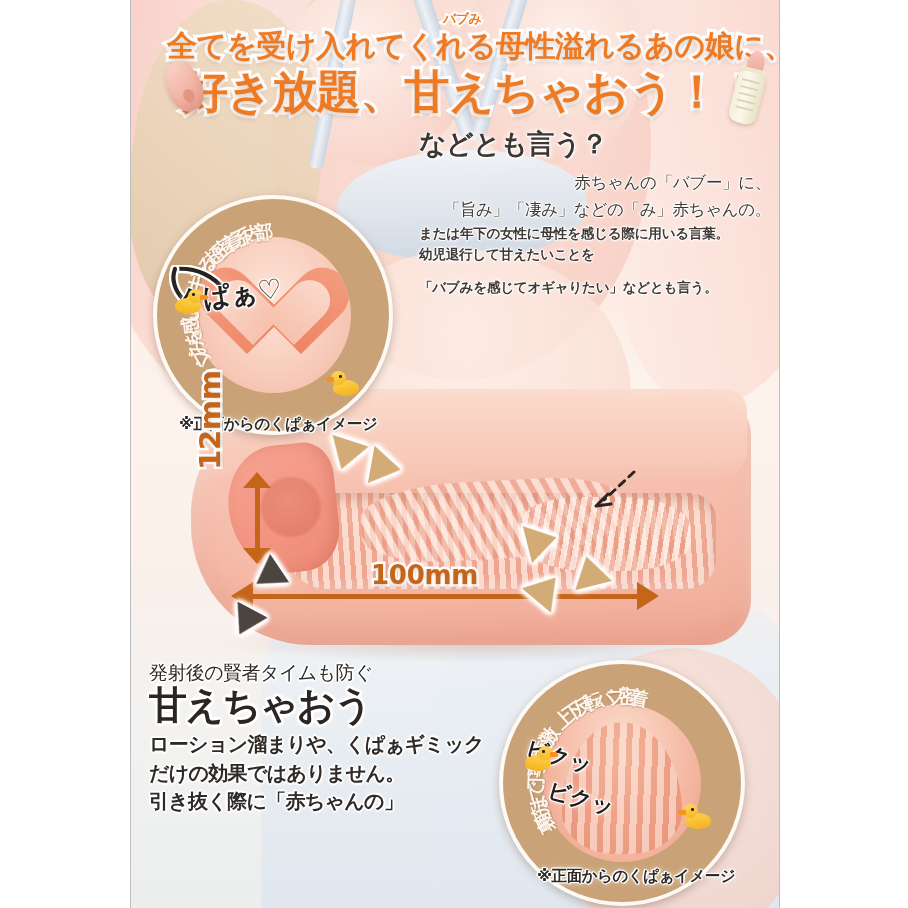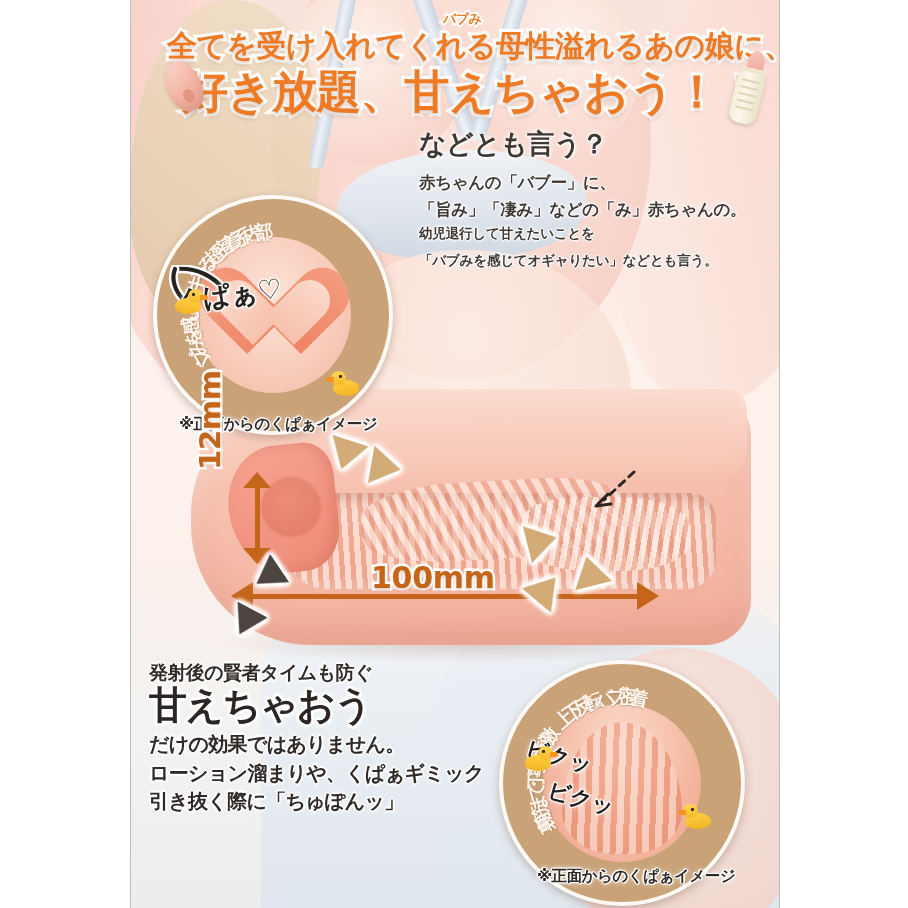--- a/index.html
+++ b/index.html
@@ -121,22 +121,22 @@
   .bottle .body:before{content:"";position:absolute;left:5px;top:8px;width:18px;height:2px;background:#ddd6b6;
     box-shadow:0 7px 0 #ddd6b6,0 14px 0 #ddd6b6,0 21px 0 #ddd6b6,0 28px 0 #ddd6b6;}
   .bottle .nip{position:absolute;left:6px;top:-4px;width:17px;height:26px;border-radius:50% 50% 30% 30%;
     background:linear-gradient(160deg,#f8c7bd,#eda395);}
   .bottle .ring{position:absolute;left:1px;top:14px;width:26px;height:8px;border-radius:3px;background:#efe9d2;}
 
   
   #info{position:absolute;left:288px;top:126px;width:352px;}
   #info .h{font-size:27px;font-weight:700;color:#3d3734;letter-spacing:-.02em;margin:0 0 8px 0;
     text-shadow:0 0 4px #fff,0 0 7px #fff,1px 1px 0 #fff,-1px 1px 0 #fff;}
-  #info .l{font-size:16.5px;font-weight:700;color:#3f3935;line-height:1.62;letter-spacing:-.02em;
-    text-shadow:0 0 3px #fff,0 0 6px #fff,1px 0 0 #fff,-1px 0 0 #fff,0 1px 0 #fff,0 -1px 0 #fff;}
+  #info .l{font-size:16.5px;font-weight:400;color:#3f3935;line-height:1.62;letter-spacing:-.02em;
+    text-shadow:0 0 3px #fff,0 0 6px #fff,1px 0 0 #fff,-1px 0 0 #fff,0 1px 0 #fff,0 -1px 0 #fff;text-align:right;}
   #info .s{font-size:13.6px;font-weight:700;color:#3f3935;line-height:1.52;letter-spacing:-.02em;margin-top:9px;
     text-shadow:0 0 3px #fff,0 0 5px #fff,1px 0 0 #fff,-1px 0 0 #fff,0 1px 0 #fff,0 -1px 0 #fff;}
 
   
   .badge{position:absolute;border-radius:50%;background:#c9a278;
     border:4px solid #fdfaf6;box-shadow:0 3px 8px rgba(110,80,60,.34);}
   .badge .ring-text{position:absolute;inset:0;}
   .badge .ring-text span{
     position:absolute;left:50%;top:50%;
     font-size:19px;font-weight:700;color:#fff6ef;
@@ -210,39 +210,39 @@
     transform-origin:top center;}
   #mag .tipdot{position:absolute;left:5px;top:148px;width:7px;height:7px;border-radius:50%;background:#f3efec;}
 
   .dashline{position:absolute;left:455px;top:470px;width:52px;height:40px;}
 
   
   .meas{position:absolute;color:#c4651a;font-weight:700;letter-spacing:-.01em;
     -webkit-text-stroke:5px #ffffff;paint-order:stroke fill;
     text-shadow:0 2px 3px rgba(140,90,50,.28);}
   #m12{left:62px;top:470px;font-size:29px;transform:rotate(-90deg);transform-origin:left top;}
-  #m100{left:240px;top:560px;font-size:30px;}
+  #m100{left:240px;top:560px;font-size:26px;}
   .arrowline{position:absolute;background:#c4651a;}
   #vline{left:124px;top:480px;width:5px;height:76px;}
   #vtopA{left:112px;top:472px;}
   #vbotA{left:112px;top:548px;}
   #hline{left:120px;top:594px;width:404px;height:5px;}
   #hleftA{left:100px;top:582px;}
   #hrightA{left:506px;top:582px;}
   .tri{position:absolute;width:0;height:0;}
 
   
   .ptri{position:absolute;width:0;height:0;filter:drop-shadow(0 0 2.4px #fff) drop-shadow(0 0 2.4px #fff)
         drop-shadow(1px 1px 0 #fff) drop-shadow(-1px -1px 0 #fff);}
   .tan{border-left:19px solid transparent;border-right:19px solid transparent;border-top:30px solid #d2ab76;}
   .dark{border-left:17px solid transparent;border-right:17px solid transparent;border-top:28px solid #4b443f;}
 
   
   #vac{position:absolute;left:18px;top:660px;width:346px;}
-  #vac .sup{font-size:19px;font-weight:700;color:#2f2a27;letter-spacing:-.03em;
+  #vac .sup{font-size:19px;font-weight:400;color:#2f2a27;letter-spacing:-.03em;
     text-shadow:0 0 3px #fff,0 0 6px #fff,1.6px 0 0 #fff,-1.6px 0 0 #fff,0 1.6px 0 #fff,0 -1.6px 0 #fff,
                 1.2px 1.2px 0 #fff,-1.2px -1.2px 0 #fff;}
   #vac .big{font-size:38px;font-weight:700;color:#2b2623;letter-spacing:-.045em;line-height:1.08;margin:-1px 0 4px 0;
     text-shadow:0 0 4px #fff,0 0 8px #fff,2.6px 0 0 #fff,-2.6px 0 0 #fff,0 2.6px 0 #fff,0 -2.6px 0 #fff,
                 2px 2px 0 #fff,-2px -2px 0 #fff,2px -2px 0 #fff,-2px 2px 0 #fff;}
   #vac .ln{font-size:20px;font-weight:700;color:#2f2a27;letter-spacing:-.035em;line-height:1.43;
     text-shadow:0 0 3px #fff,0 0 6px #fff,1.8px 0 0 #fff,-1.8px 0 0 #fff,0 1.8px 0 #fff,0 -1.8px 0 #fff,
                 1.3px 1.3px 0 #fff,-1.3px -1.3px 0 #fff;}
 </style>
 </head>
@@ -286,22 +286,23 @@
     <div class="bottle">
       <div class="nip"></div>
       <div class="ring"></div>
       <div class="body"></div>
     </div>
 
     <div id="info">
       <div class="h">などとも言う？</div>
       <div class="l">赤ちゃんの「バブー」に、</div>
       <div class="l">「旨み」「凄み」などの「み」赤ちゃんの。</div>
+      <div class="s" style="margin-top:0">または年下の女性に母性を感じる際に用いる言葉。</div>
       <div class="s" style="margin-top:0">幼児退行して甘えたいことを</div>
-      <div class="s" style="margin-top:6px">「バブみを感じてオギャりたい」などとも言う。</div>
+      <div class="s" style="margin-top:12px">「バブみを感じてオギャりたい」などとも言う。</div>
     </div>
 
     <div class="badge" id="badge1">
       <div class="core">
         <div class="heart"></div>
         <div class="heart-in"></div>
       </div>
       <div class="ring-text" id="ring1">
           <span style="font-size: 19px; transform: rotate(-128deg) translate(-50%, -96px);">バ</span>
           <span style="font-size: 19px; transform: rotate(-120.4deg) translate(-50%, -96px);">ブ</span>
@@ -362,23 +363,23 @@
     <div class="ptri tan" style="left:236px;top:452px;transform:rotate(-80deg);"></div>
     <div class="ptri tan" style="left:392px;top:526px;transform:rotate(-104deg);"></div>
     <div class="ptri tan" style="left:396px;top:574px;transform:rotate(-140deg);"></div>
     <div class="ptri tan" style="left:440px;top:556px;transform:rotate(166deg);"></div>
     <div class="ptri dark" style="left:120px;top:562px;transform:rotate(56deg);"></div>
     <div class="ptri dark" style="left:98px;top:608px;transform:rotate(28deg);"></div>
 
     <div id="vac">
       <div class="sup">発射後の賢者タイムも防ぐ</div>
       <div class="big">甘えちゃおう</div>
+      <div class="ln">ローション溜まりや、くぱぁギミック</div>
       <div class="ln">だけの効果ではありません。</div>
-      <div class="ln">ローション溜まりや、くぱぁギミック</div>
-      <div class="ln">引き抜く際に「ちゅぽんッ」</div>
+      <div class="ln">引き抜く際に「赤ちゃんの」</div>
     </div>
 
     <div class="badge" id="badge2">
       <div class="core">
         <div class="cone"></div>
       </div>
       <div class="ring-text" id="ring2">
           <span style="font-size: 19px; transform: rotate(-118deg) translate(-50%, -99px);">裏</span>
           <span style="font-size: 19px; transform: rotate(-110.4deg) translate(-50%, -99px);">筋</span>
           <span style="font-size: 19px; transform: rotate(-102.8deg) translate(-50%, -99px);">ま</span>

